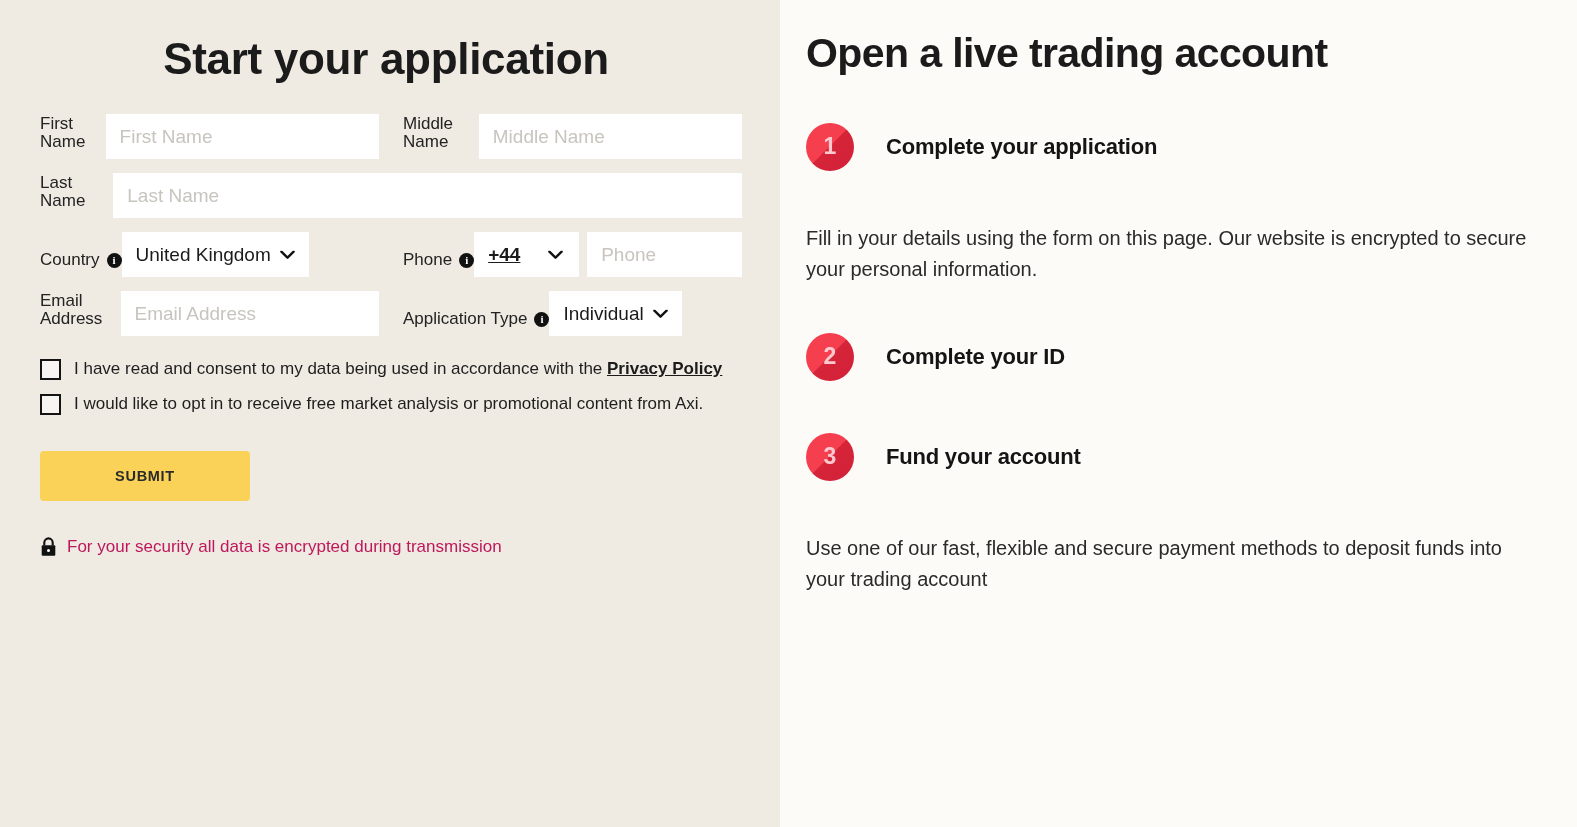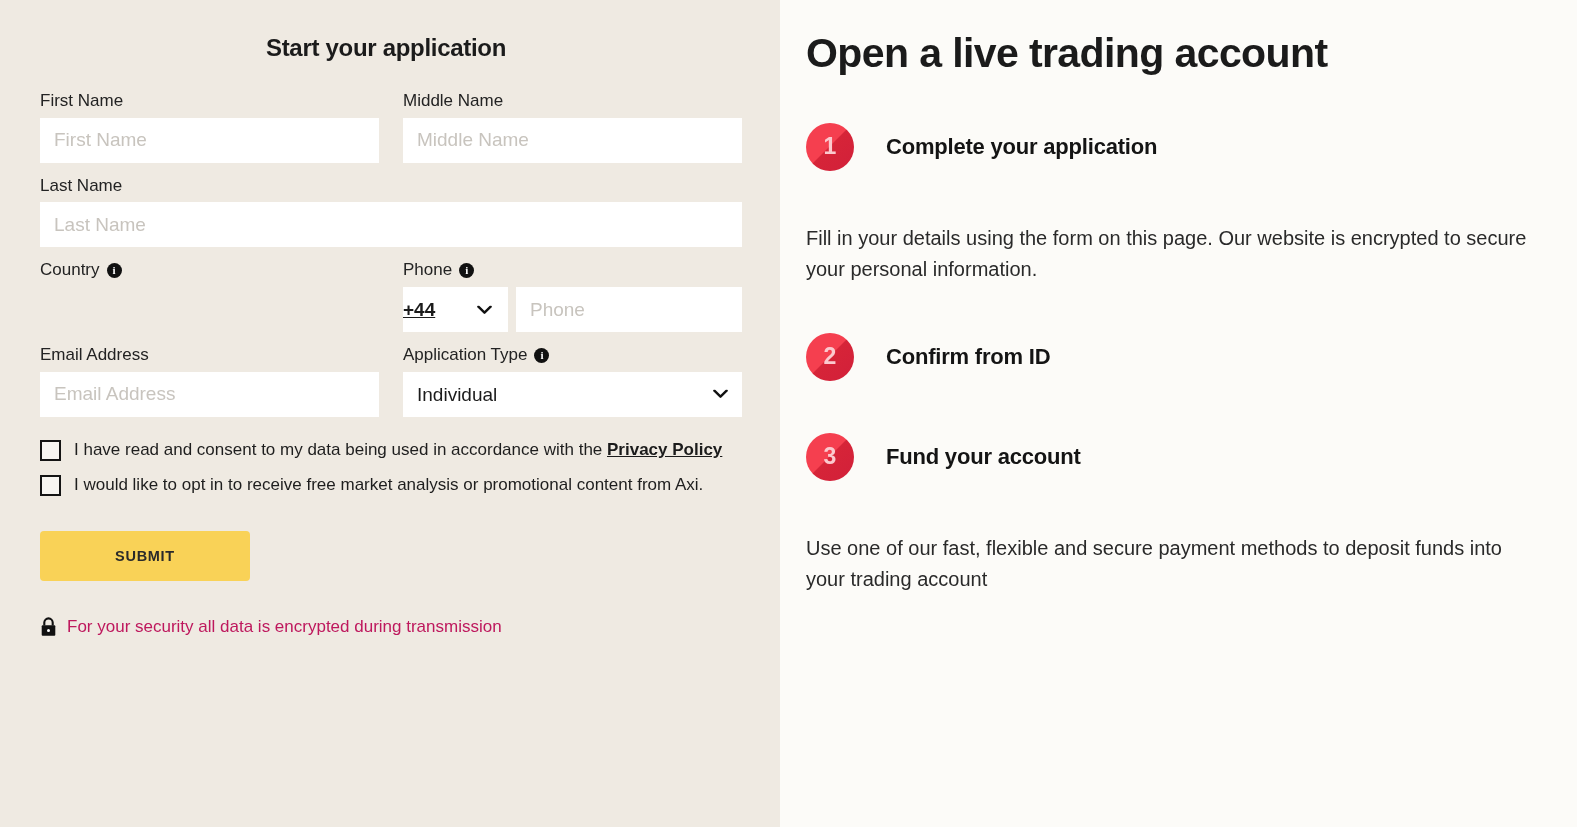--- a/index.html
+++ b/index.html
@@ -24,35 +24,36 @@
   .form-panel {
     width: 780px;
     height: 827px;
     background: #EFEAE2;
     box-sizing: border-box;
     padding: 34px 38px 0 40px;
     position: relative;
   }
   .form-title {
     text-align: center;
-    font-size: 24px;
+    font-size: 44px;
     font-weight: bold;
     letter-spacing: -0.3px;
     color: #1B1B1B;
     margin: 0 0 30px 0;
     padding-right: 10px;
   }
   .row {
     display: flex;
     gap: 24px;
     margin-bottom: 14px;
   }
   .field {
     display: flex;
-    flex-direction: column;
+    flex-direction: row;
+    align-items: flex-end;
   }
   .field.half { width: 339px; }
   .field.full { width: 703px; }
 
   .f-label {
     font-size: 17px;
     color: #232323;
     margin-bottom: 7px;
     display: flex;
     align-items: center;
@@ -113,21 +114,21 @@
     pointer-events: none;
   }
   .chev svg { display: block; }
 
   .phone-row { display: flex; gap: 8px; }
   .phone-code {
     width: 105px;
     flex: none;
     position: relative;
   }
-  .phone-code .sel-value { padding-left: 0; padding-right: 30px; font-weight: bold; text-decoration: underline; }
+  .phone-code .sel-value { padding-left: 14px; padding-right: 30px; font-weight: bold; text-decoration: underline; }
   .phone-code .chev { right: 16px; }
   .phone-num { flex: 1; }
 
   .checkbox-row {
     display: flex;
     align-items: flex-start;
     gap: 13px;
     margin-top: 20px;
   }
   .checkbox-row + .checkbox-row { margin-top: 9px; }
@@ -263,20 +264,28 @@
         <input class="txt-input" type="text" placeholder="Last Name" style="">
       </div>
     </div>
 
     
     <div class="row">
       <div class="field half">
         <div class="f-label">
           <span>Country</span>
           <span class="info-icon">i</span>
+        </div>
+        <div class="select-wrap">
+          <div class="sel-value">United Kingdom</div>
+          <span class="chev">
+            <svg width="15" height="9" viewBox="0 0 15 9">
+                <path d="M1.4 1.2 L7.5 7.2 L13.6 1.2" fill="none" stroke="#111" stroke-width="2.4" stroke-linecap="round" stroke-linejoin="round"></path>
+              </svg>
+          </span>
         </div>
       </div>
 
       <div class="field half">
         <div class="f-label">
           <span>Phone</span>
           <span class="info-icon">i</span>
         </div>
         <div class="phone-row">
           <div class="select-wrap phone-code">
@@ -354,21 +363,21 @@
         <div class="step-title">Complete your application</div>
       </div>
       <div class="step-body">Fill in your details using the form on this page. Our website is encrypted to secure your personal information.</div>
     </div>
 
     <div class="step">
       <div class="step-head">
         <div class="badge">
           <span>2</span>
         </div>
-        <div class="step-title">Confirm from ID</div>
+        <div class="step-title">Complete your ID</div>
       </div>
     </div>
 
     <div class="step">
       <div class="step-head">
         <div class="badge">
           <span>3</span>
         </div>
         <div class="step-title">Fund your account</div>
       </div>

